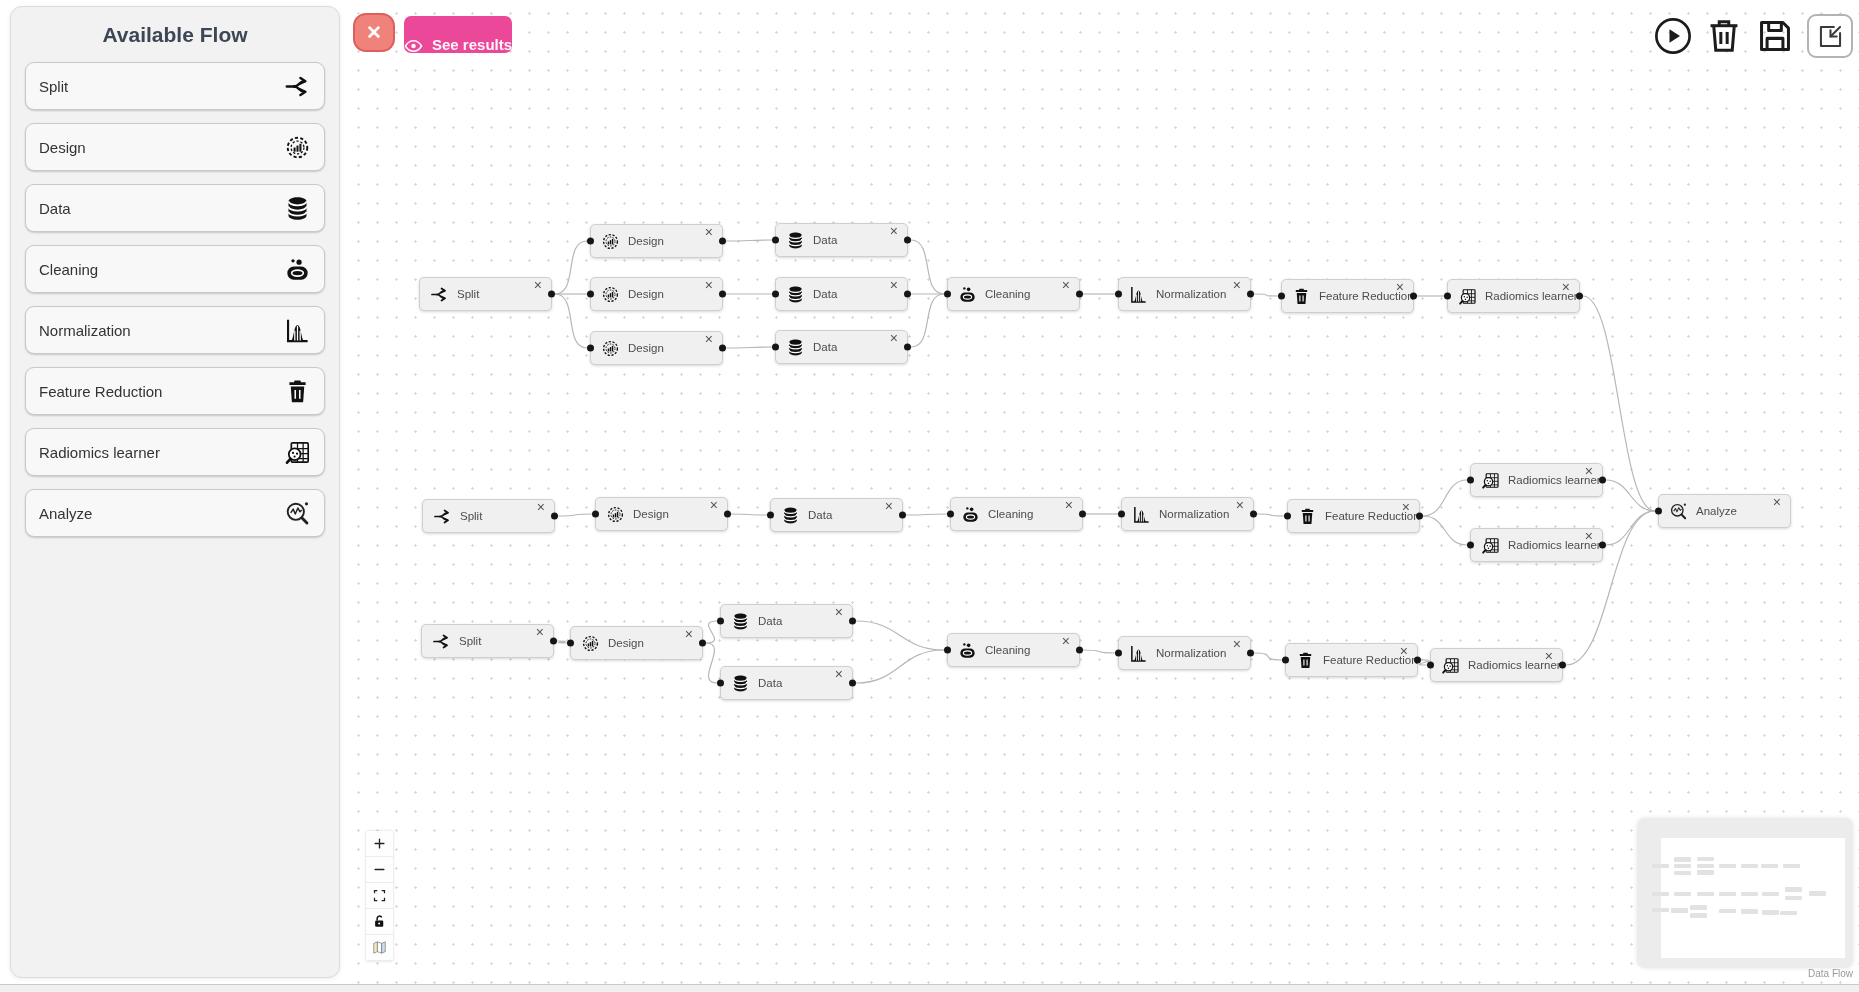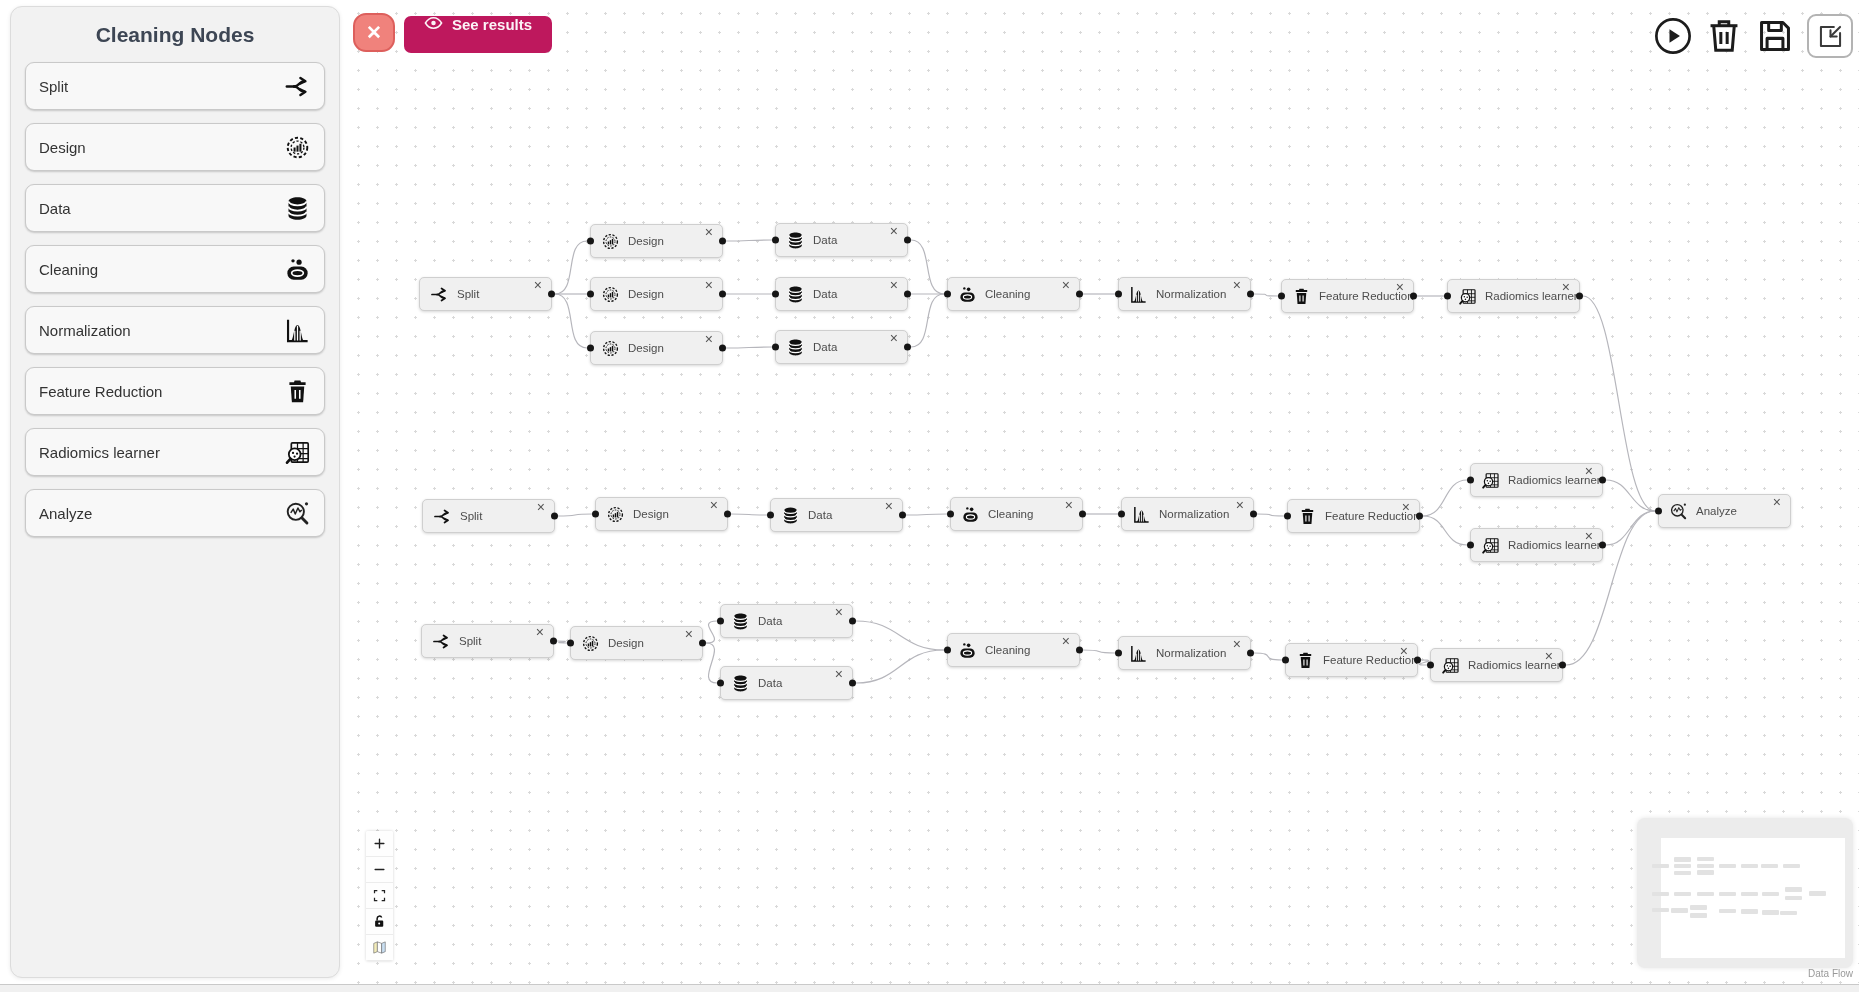--- a/index.html
+++ b/index.html
@@ -52,23 +52,23 @@
   }
   .handle.l{left:-4px;}.handle.r{right:-4px;}
   
   .btn-close{
     position:absolute;left:353px;top:13px;width:42px;height:39px;
     background:#f0827c;border:2px solid #dd5f5c;border-radius:13px;
     display:flex;align-items:center;justify-content:center;
     color:#fff;font-size:19px;font-weight:bold;cursor:pointer;z-index:6;padding:0;
   }
   .btn-see{
-    position:absolute;left:404px;top:16px;height:37px;padding:0 20px;
-    background:#be185d;border:none;border-radius:7px;
-    display:flex;align-items:flex-start;gap:9px;
+    position:absolute;left:404px;top:16px;height:37px;padding:0 0;
+    background:#ec4899;border:none;border-radius:7px;
+    display:flex;align-items:flex-end;gap:9px;
     color:rgba(255,255,255,.95);font-size:15px;font-weight:bold;z-index:6;
     cursor:default;font-family:"Liberation Sans",sans-serif;
   }
   .btn-see svg{width:19px;height:14px;display:block;}
   
   .toolbar-right{
     position:absolute;top:14px;left:1654px;display:flex;align-items:center;
     gap:13px;z-index:6;
   }
   .tool-btn{background:none;border:none;padding:0;cursor:pointer;display:flex;align-items:center;justify-content:center;}
@@ -101,21 +101,21 @@
   }
   .bottom-bar{
     position:absolute;left:0;right:0;bottom:0;height:7px;background:#f0f0f0;
     border-top:1px solid #c9c9c9;z-index:7;
   }
 </style>
 </head>
 <body>
 
 <div class="sidebar">
-  <div class="sidebar-title">Cleaning Nodes</div>
+  <div class="sidebar-title">Available Flow</div>
   <div>
       <div class="sidebar-item">
         <span class="label">Split</span>
         <span class="icon">
           <svg viewBox="0 0 24 24" fill="none" stroke="#111" stroke-width="2.2" stroke-linecap="round" stroke-linejoin="round">
             <path d="M2.5 12h6.5"></path>
             <path d="M9 12c4.5 0 4.5-4.6 9-4.6"></path>
             <path d="M9 12c4.5 0 4.5 4.6 9 4.6"></path>
             <path d="M14.6 4.4L19 7.3l-4.8 2.1"></path>
             <path d="M14.6 19.6L19 16.7l-4.8-2.1"></path>

